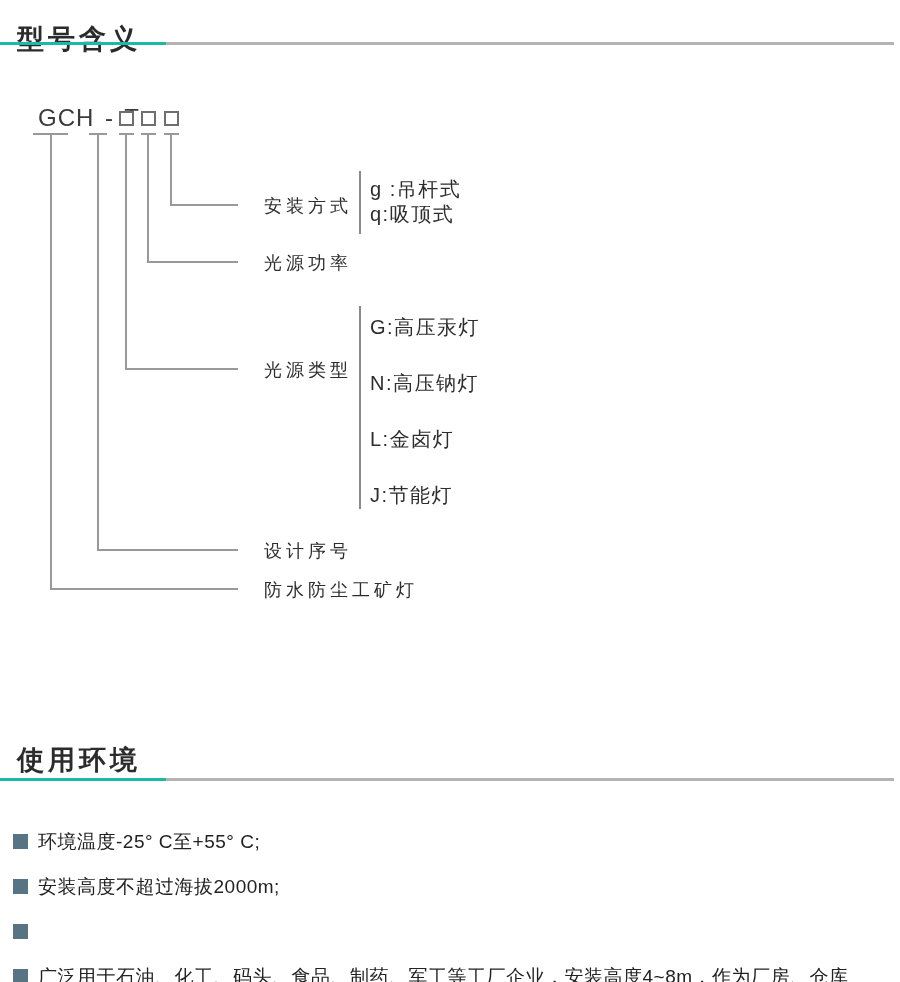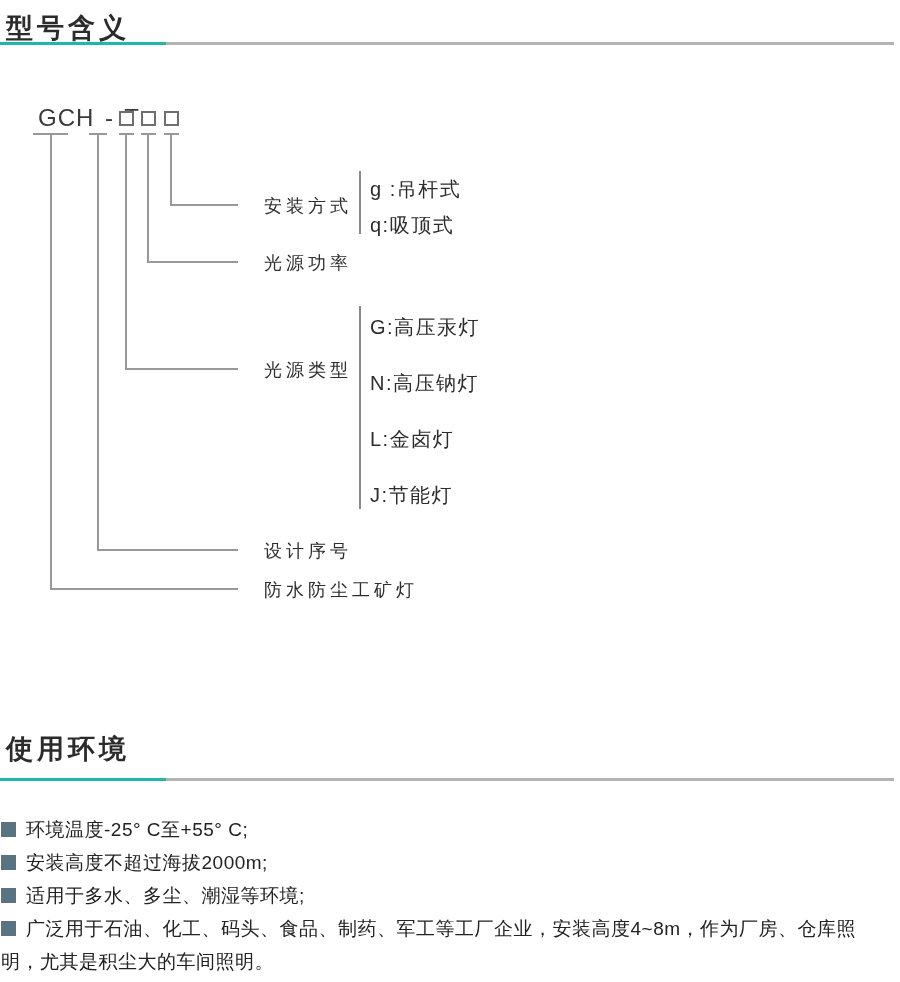--- a/index.html
+++ b/index.html
@@ -6,21 +6,21 @@
   .page{
     position:relative;
     width:900px;height:982px;
     background:#ffffff;
     font-family:"Liberation Sans","DejaVu Sans",sans-serif;
     color:#2b2b2b;
     overflow:hidden;
   }
   
   .sec-title{
-    position:absolute;left:2px;margin:4px;
+    position:absolute;left:2px;margin:15px;
     font-size:27px;font-weight:bold;letter-spacing:4px;color:#2b2b2b;
   }
   .sec-title.model{top:6px;}
   .sec-title.env{top:727px;}
   .sec-underline{
     position:absolute;left:0;width:894px;height:3px;background:#b3b3b3;
   }
   .sec-underline.model{top:42px;}
   .sec-underline.env{top:778px;}
   .sec-underline .teal{
@@ -45,21 +45,21 @@
   .vbar{position:absolute;left:359px;width:2px;background:#8a8a8a;}
   .value-item{
     position:absolute;left:370px;
     font-size:20px;letter-spacing:1.5px;color:#2d2d2d;white-space:nowrap;
   }
   
   .bullets{
     position:absolute;left:1px;top:813px;width:872px;
   }
   .bullet{
-    margin:0;font-size:19px;line-height:33px;color:#222222;letter-spacing:0.5px;
+    margin:12px;font-size:19px;line-height:33px;color:#222222;letter-spacing:0.5px;
   }
   .sq{
     display:inline-block;width:15px;height:15px;background:#587382;
     margin-right:10px;vertical-align:-1px;
   }
 </style>
 </head>
 <body>
 
 <div class="page">
@@ -95,34 +95,34 @@
     <span class="hline" style="left:50px;top:588px;width:188px"></span>
 
     <span class="branch-label" style="top:194px">安装方式</span>
     <span class="branch-label" style="top:251px">光源功率</span>
     <span class="branch-label" style="top:358px">光源类型</span>
     <span class="branch-label" style="top:539px">设计序号</span>
     <span class="branch-label" style="top:578px">防水防尘工矿灯</span>
 
     <span class="vbar" style="top:171px;height:63px"></span>
     <span class="value-item" style="top:176px">g :吊杆式</span>
-    <span class="value-item" style="top:212px">q:吸顶式</span>
+    <span class="value-item" style="top:201px">q:吸顶式</span>
 
     <span class="vbar" style="top:306px;height:203px"></span>
     <span class="value-item" style="top:314px">G:高压汞灯</span>
     <span class="value-item" style="top:370px">N:高压钠灯</span>
     <span class="value-item" style="top:426px">L:金卤灯</span>
     <span class="value-item" style="top:482px">J:节能灯</span>
   </div>
 
   <h2 class="sec-title env">使用环境</h2>
   <div class="sec-underline env">
     <span class="teal"></span>
   </div>
 
   <div class="bullets">
     <p class="bullet"><span class="sq"></span><span>环境温度-25° C至+55° C;</span></p>
     <p class="bullet"><span class="sq"></span><span>安装高度不超过海拔2000m;</span></p>
-    <p class="bullet"><span class="sq"></span><span>适用于多水、多尘、潮湿等环境;</span></p>
+    <p class="bullet"><span class="sq"></span></p>
     <p class="bullet"><span class="sq"></span><span>广泛用于石油、化工、码头、食品、制药、军工等工厂企业，安装高度4~8m，作为厂房、仓库照明，尤其是积尘大的车间照明。</span></p>
   </div>
 
 </div>
 
 </body></html>

